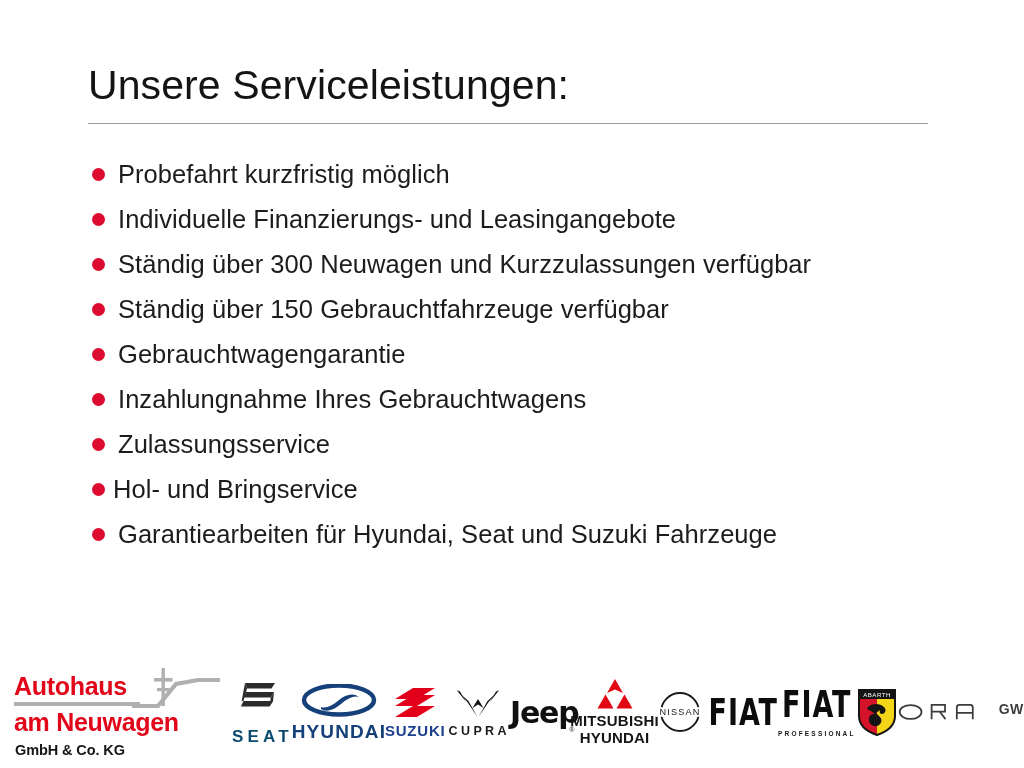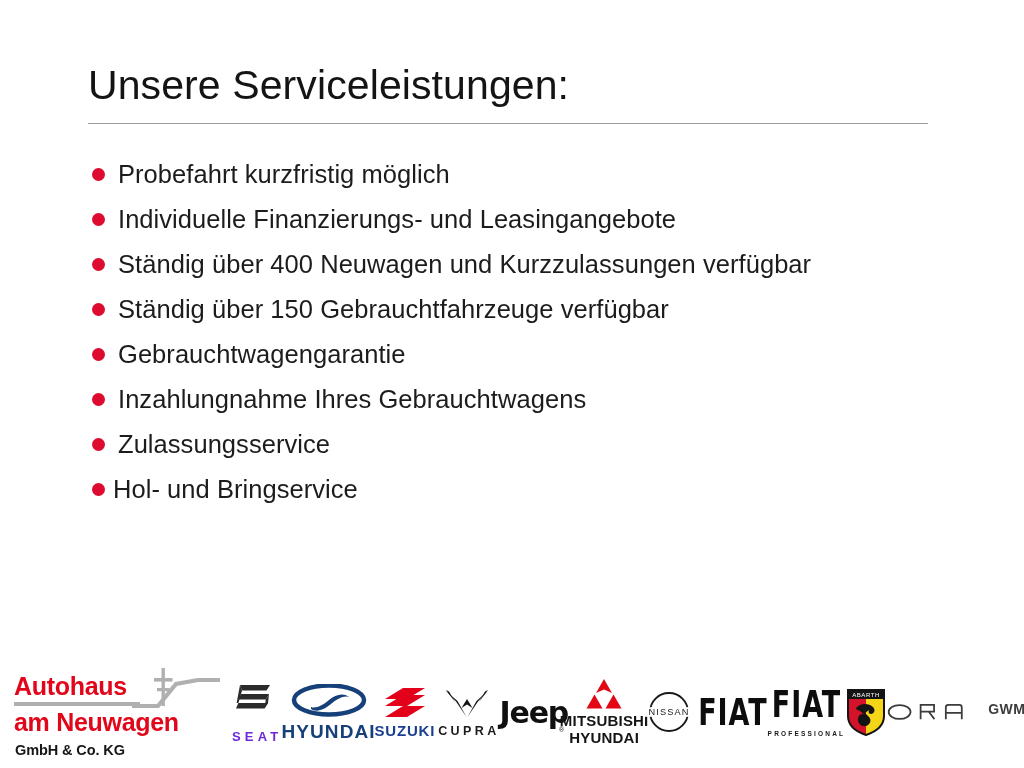--- a/index.html
+++ b/index.html
@@ -161,23 +161,23 @@
 
   .brand-word {
     font-weight: 700;
     line-height: 1;
     white-space: nowrap;
   }
 
   
   .b-seat { width: 72px; }
   .b-seat .brand-word {
-    font-size: 13px;
+    font-size: 17px;
     letter-spacing: 4.2px;
-    color: #6d28d9;
+    color: #0c4a6e;
     margin-top: 14px;
     padding-left: 4px;
   }
   
   .b-hyundai { width: 92px; }
   .b-hyundai .brand-word {
     font-size: 19px;
     letter-spacing: 1.1px;
     color: #16407a;
     margin-top: 4px;
@@ -283,41 +283,45 @@
     <li class="bullet-item">
       <span class="bullet-dot"></span>
       <span class="bullet-text">Probefahrt kurzfristig möglich</span>
     </li>
     <li class="bullet-item">
       <span class="bullet-dot"></span>
       <span class="bullet-text">Individuelle Finanzierungs- und Leasingangebote</span>
     </li>
     <li class="bullet-item">
       <span class="bullet-dot"></span>
-      <span class="bullet-text">Ständig über 400 Neuwagen und Kurzzulassungen verfügbar</span>
+      <span class="bullet-text">Ständig über 300 Neuwagen und Kurzzulassungen verfügbar</span>
     </li>
     <li class="bullet-item">
       <span class="bullet-dot"></span>
       <span class="bullet-text">Ständig über 150 Gebrauchtfahrzeuge verfügbar</span>
     </li>
     <li class="bullet-item">
       <span class="bullet-dot"></span>
       <span class="bullet-text">Gebrauchtwagengarantie</span>
     </li>
     <li class="bullet-item">
       <span class="bullet-dot"></span>
       <span class="bullet-text">Inzahlungnahme Ihres Gebrauchtwagens</span>
     </li>
     <li class="bullet-item">
       <span class="bullet-dot"></span>
       <span class="bullet-text">Zulassungsservice</span>
     </li>
     <li class="bullet-item tight">
       <span class="bullet-dot"></span>
       <span class="bullet-text">Hol- und Bringservice</span>
+    </li>
+    <li class="bullet-item">
+      <span class="bullet-dot"></span>
+      <span class="bullet-text">Garantiearbeiten für Hyundai, Seat und Suzuki Fahrzeuge</span>
     </li>
   </ul>
 
   <div class="footer">
 
     <div class="house-logo">
       <div class="bar"></div>
       <svg class="hill" viewBox="0 0 88 44">
         <path d="M0 40 L26 40 L44 18 L66 14 L88 14" fill="none" stroke="#b0b0b0" stroke-width="4.2"></path>
         <rect x="29.5" y="2" width="3.4" height="38" fill="#b0b0b0"></rect>

